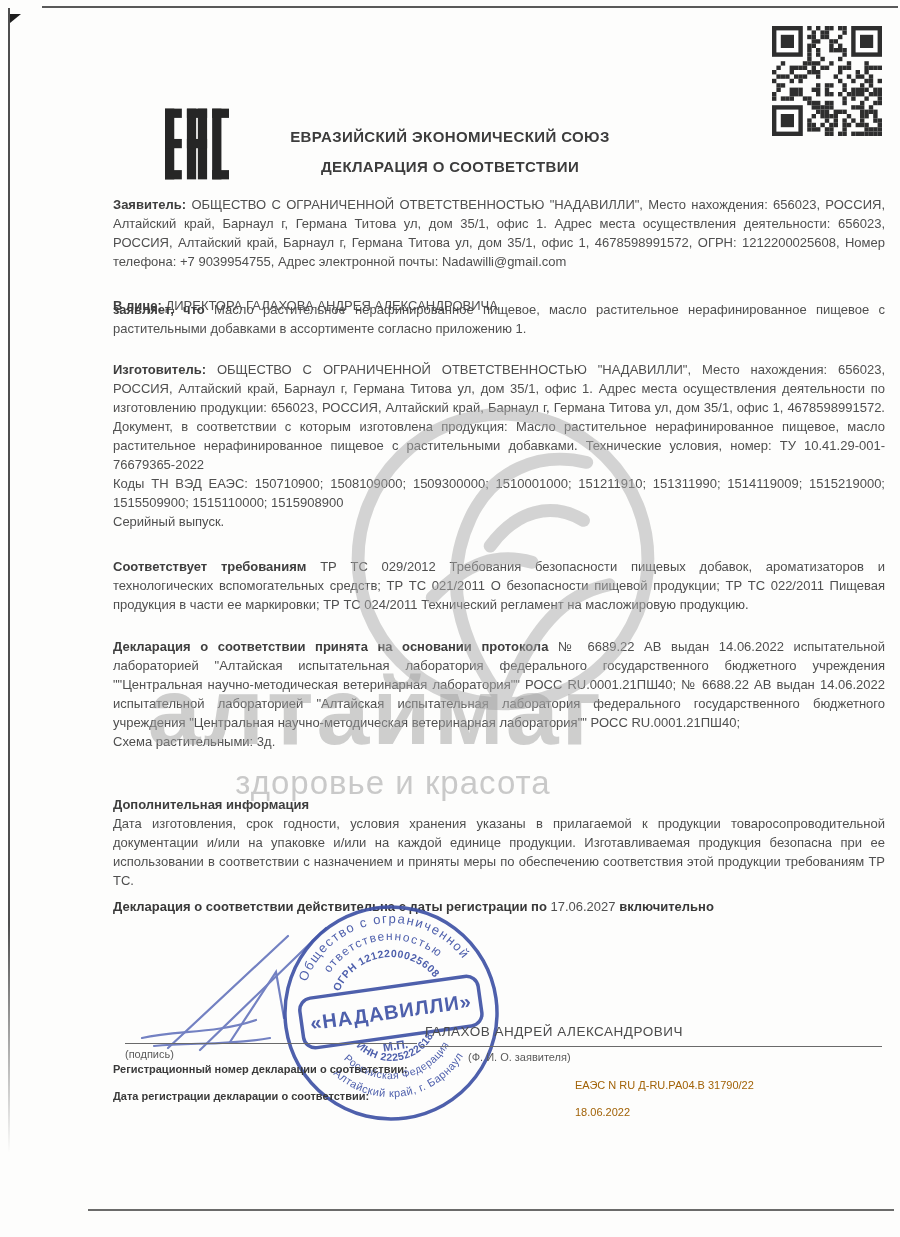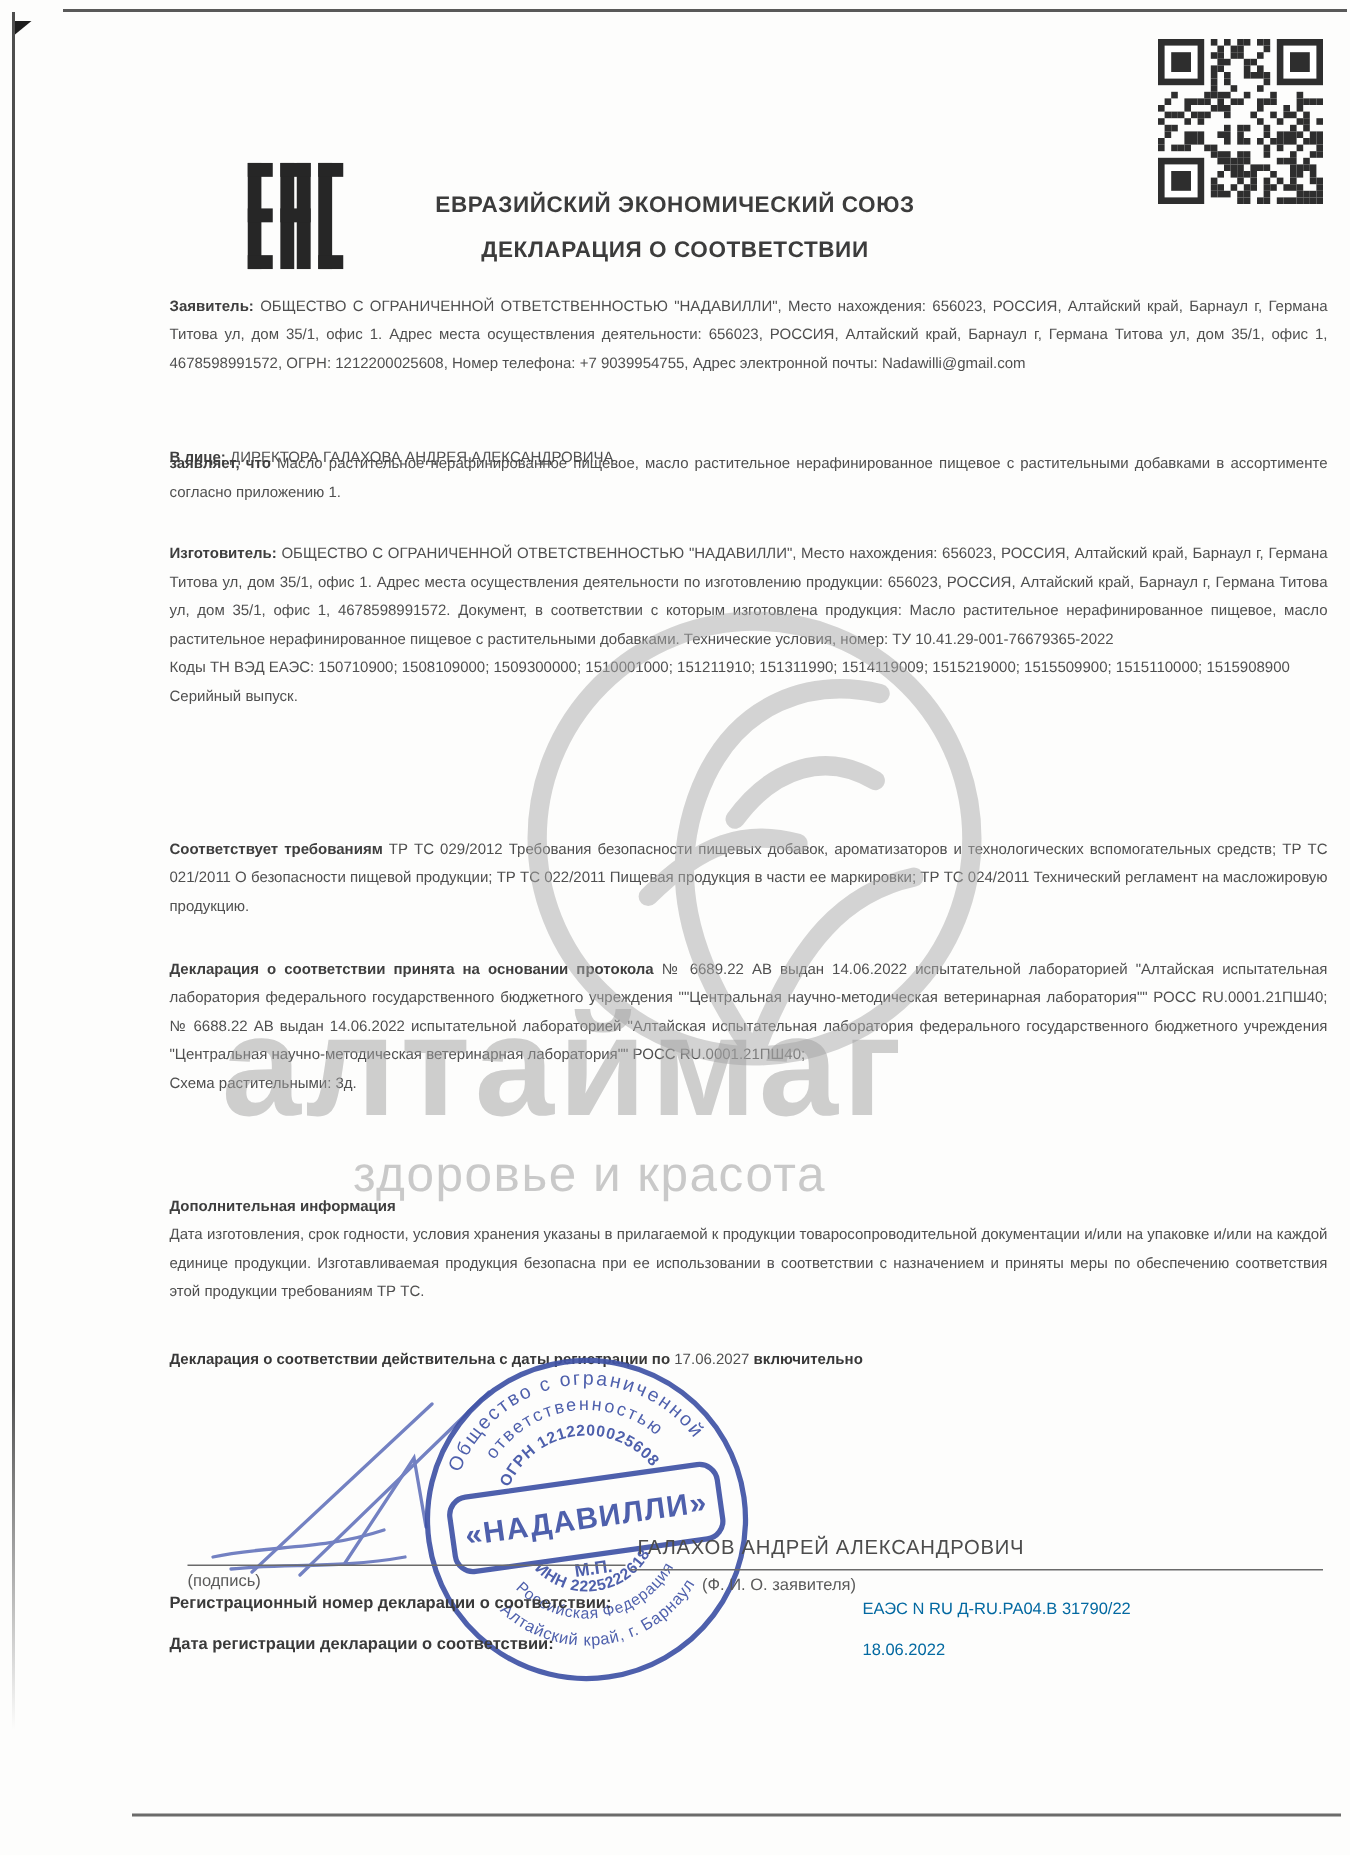--- a/index.html
+++ b/index.html
@@ -13,21 +13,21 @@
   .corner-fold{position:absolute;left:10px;top:14px;width:0;height:0;
                border-top:9px solid #1d1d1d;border-right:11px solid transparent;}
   
   .eac{position:absolute;left:165px;top:102px;}
   .qr-box{position:absolute;left:772px;top:26px;width:110px;height:110px;}
   .title{position:absolute;left:0;width:900px;text-align:center;font-weight:bold;
          font-size:15px;color:#3c3c3c;letter-spacing:.4px;}
   .t1{top:128px;}
   .t2{top:158px;}
   
-  .blk{position:absolute;left:113px;width:772px;font-size:10px;line-height:19px;
+  .blk{position:absolute;left:113px;width:772px;font-size:13px;line-height:19px;
        text-align:justify;}
   .blk b{color:#3e3e3e;}
   .b1{top:195px;} .b2{top:296px;} .b3{top:300px;} .b4{top:360px;}
   .b5{top:557px;} .b6{top:637px;} .b7{top:795px;} .b8{top:897px;}
   .b8 b{color:#383838;}
   
   .wm{position:absolute;pointer-events:none;z-index:5;}
   .wm-flower{left:342px;top:398px;width:322px;height:322px;opacity:.5;}
   .wm-main{left:0;top:664px;width:752px;text-align:center;font-size:95px;font-weight:bold;
            color:#a0a0a0;opacity:.5;letter-spacing:3px;line-height:95px;}
@@ -39,21 +39,21 @@
   .sig-line{position:absolute;left:125px;top:1043px;width:292px;border-top:1.5px solid #6a6a6a;z-index:9;}
   .fio-line{position:absolute;left:420px;top:1046px;width:462px;border-top:1.5px solid #6a6a6a;z-index:9;}
   .fio-text{position:absolute;left:425px;top:1024px;font-size:13.5px;color:#4c4c4c;letter-spacing:.5px;z-index:9;}
   .cap{position:absolute;font-size:11px;color:#5a5a5a;z-index:9;}
   .cap-sign{left:125px;top:1048px;}
   .cap-fio{left:468px;top:1051px;}
   
   .regrow{position:absolute;left:113px;width:772px;font-size:11px;z-index:9;}
   .regrow b{color:#3a3a3a;}
   .r1{top:1063px;} .r2{top:1090px;}
-  .regval{position:absolute;left:462px;top:4px;color:#0369a1;}
+  .regval{position:absolute;left:462px;top:16px;color:#a16207;}
 </style>
 </head>
 <body>
 
 <div class="page">
 
   <div class="edge-top"></div>
   <div class="edge-left"></div>
   <div class="edge-bottom"></div>
   <div class="corner-fold"></div>

